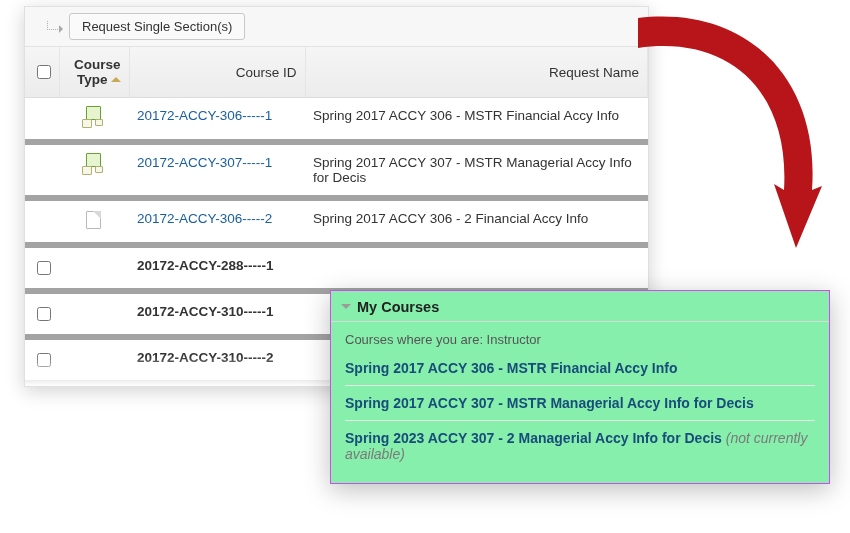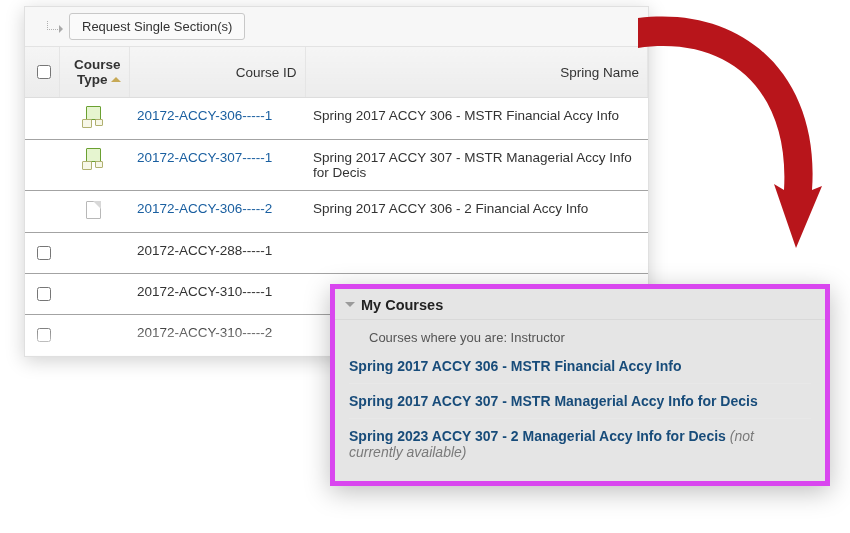--- a/index.html
+++ b/index.html
@@ -83,28 +83,28 @@
   table.grid thead th.col-name   {  }
   .sort-asc {
     display:inline-block; margin-left:3px;
     width:0; height:0;
     border:5px solid transparent;
     border-bottom-color:#c7a956;
     transform: translateY(-2px);
   }
 
   table.grid tbody td {
-    border-bottom: 1px solid #a3a3a3;
+    border-bottom: 6px solid #a3a3a3;
     padding: 10px 8px;
     vertical-align: top;
     font-size: 13.5px;
   }
   table.grid tbody td:first-child { text-align:center; vertical-align: middle; }
   .link { color: #1a5fa0; cursor: pointer; }
-  .muted-id { color: #333; }
+  .muted-id { color: #333; font-weight: bold; }
 
   
   .ico {
     display:inline-block; width:22px; height:18px; position:relative;
   }
   .ico-master::before, .ico-master::after, .ico-master span {
     content:""; position:absolute;
   }
   .ico-master::before { 
     left:3px; top:-2px; width:13px; height:12px;
@@ -138,40 +138,40 @@
   .panel-left .fade {
     position:absolute; left:0; right:0; bottom:0; height:30px;
     background: linear-gradient(rgba(255,255,255,0), #fff);
     pointer-events:none;
   }
 
   
   .panel-right {
     position: absolute;
     left: 330px;
-    top: 284px;
+    top: 290px;
     width: 500px;
-    background: #e5e5e5;
-    border: 5px solid #d946ef;
+    background: #86efac;
+    border: 1px solid #d946ef;
     box-shadow: 0 6px 24px rgba(0,0,0,0.25);
     z-index: 5;
   }
   .panel-right .hdr {
     display:flex; align-items:center; gap:6px;
     padding: 8px 10px 6px;
     border-bottom: 1px solid #d9d9d9;
     font-weight: 700; font-size: 14.5px; color:#222;
   }
   .hdr .tri {
     width:0;height:0;border:5px solid transparent;border-top-color:#9b9b9b;
     transform: translateY(2px);
   }
   .panel-right .sub {
     padding: 10px 14px 4px;
-    color:#555; font-size: 13px; margin-left: 20px;
+    color:#555; font-size: 13px;
   }
   .panel-right ul {
     list-style:none; margin:0; padding:0 14px 12px;
   }
   .panel-right li {
     border-bottom:1px solid #e8e8e8;
     padding:9px 0;
     font-size:14px;
   }
   .panel-right li:last-child { border-bottom:none; }
@@ -206,21 +206,21 @@
       </colgroup>
     <thead>
       <tr>
         <th>
           <input type="checkbox" style="">
         </th>
         <th class="col-type">
           <span>Course Type</span><span class="sort-asc"></span>
         </th>
         <th class="col-id">Course ID</th>
-        <th class="col-name">Spring Name</th>
+        <th class="col-name">Request Name</th>
       </tr>
     </thead>
     <tbody id="grid-body">
         <tr>
           <td></td>
           <td style="text-align: center;"><span class="ico ico-master"><span></span></span></td>
           <td><span class="link">20172-ACCY-306-----1</span></td>
           <td>Spring 2017 ACCY 306 - MSTR Financial Accy Info</td>
         </tr>
         <tr>

